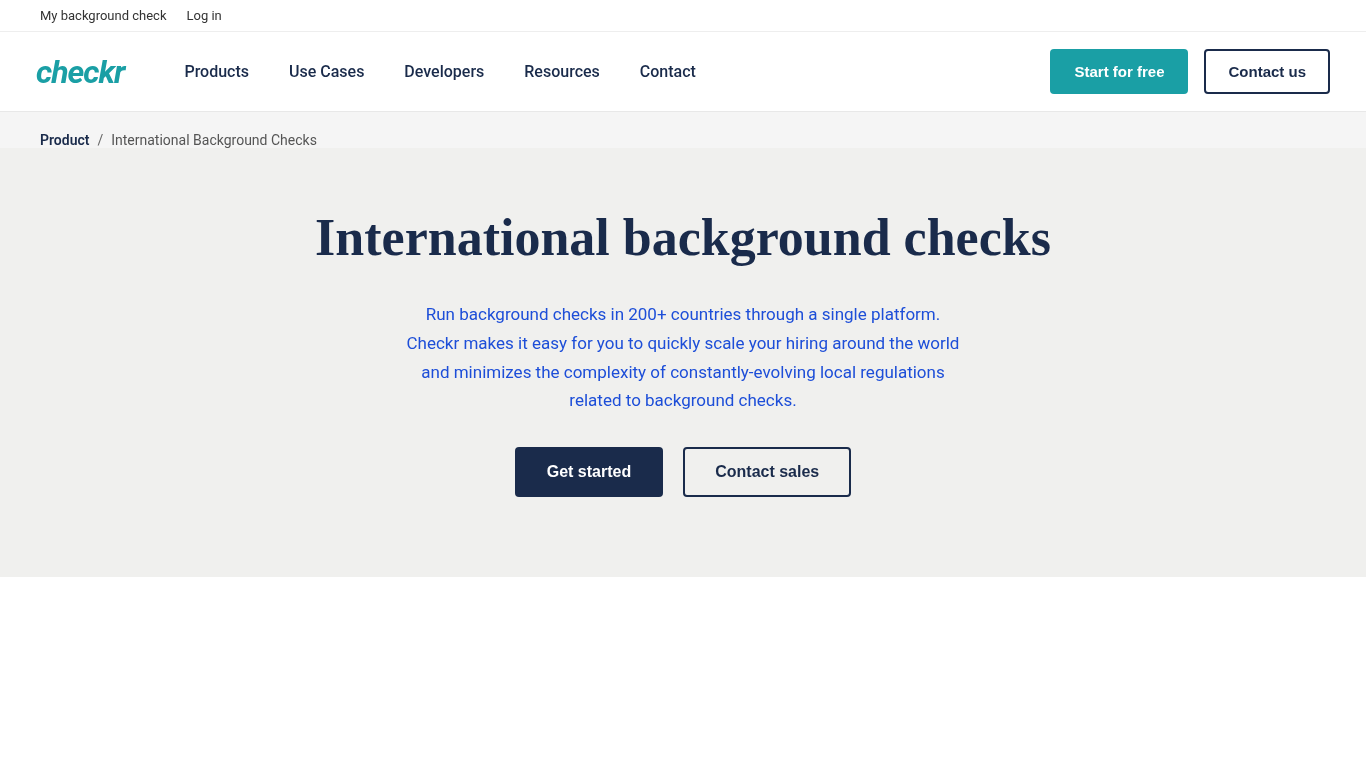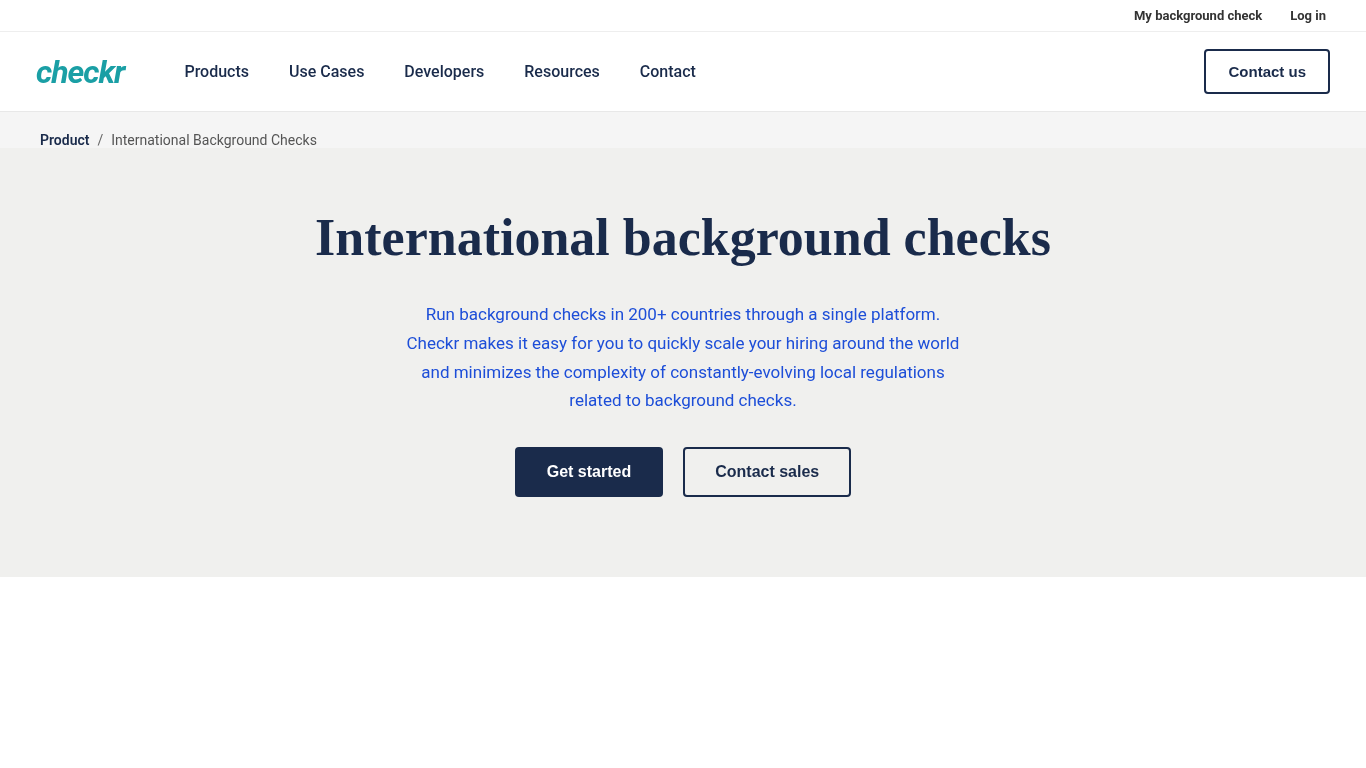--- a/index.html
+++ b/index.html
@@ -12,28 +12,26 @@
       font-family: -apple-system, BlinkMacSystemFont, 'Segoe UI', Roboto, sans-serif;
       background: #f5f5f5;
       width: 1366px;
       min-height: 768px;
     }
 
     
     .top-bar {
       background: #ffffff;
       display: flex;
-      justify-content: flex-end;
       align-items: center;
       padding: 8px 40px;
-      gap: 28px;
+      gap: 20px;
       border-bottom: 1px solid #eee;
       font-size: 13px;
       color: #333;
-      font-weight: bold;
     }
 
     .top-bar a {
       color: #333;
       text-decoration: none;
       cursor: pointer;
     }
 
     
     .navbar {
@@ -201,20 +199,21 @@
 
   <div class="nav-links">
     <a class="nav-link">Products</a>
     <a class="nav-link">Use Cases</a>
     <a class="nav-link">Developers</a>
     <a class="nav-link">Resources</a>
     <a class="nav-link">Contact</a>
   </div>
 
   <div class="nav-actions">
+    <button class="btn-primary">Start for free</button>
     <button class="btn-outline">Contact us</button>
   </div>
 </nav>
 
 <div class="breadcrumb-section">
   <nav class="breadcrumb">
     <a class="breadcrumb-link">Product</a>
     <span class="breadcrumb-separator">/</span>
     <span class="breadcrumb-current">International Background Checks</span>
   </nav>

